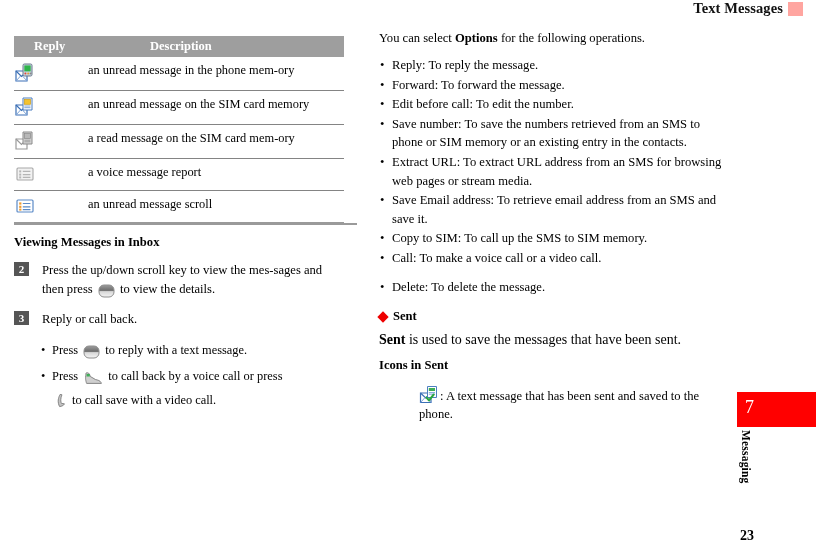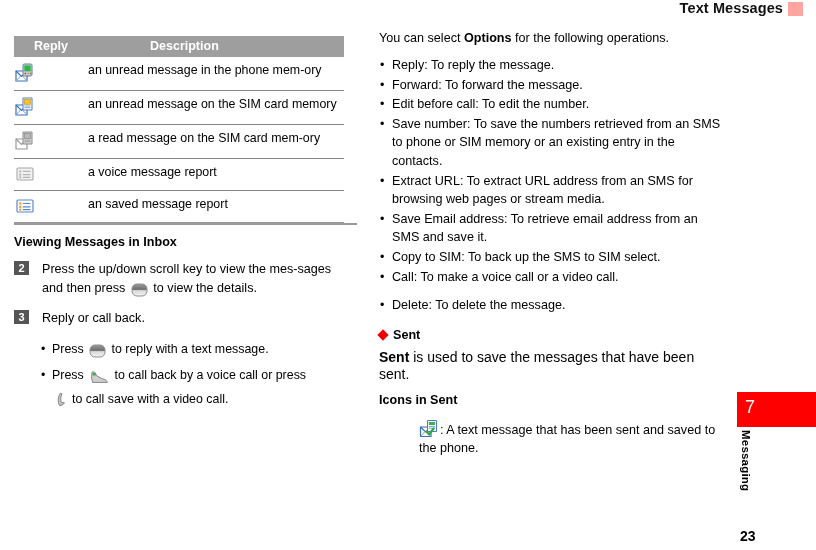--- a/index.html
+++ b/index.html
@@ -9,20 +9,21 @@
     background: #ffffff;
     font-family: "Liberation Sans", sans-serif;
     color: #000000;
     overflow: hidden;
   }
   #page {
     position: relative;
     width: 816px;
     height: 550px;
     background: #fff;
+    font-family: Liberation Serif, serif;
   }
 
   
   .page-header {
     position: absolute;
     top: 0px; left: 0; right: 0;
     height: 22px;
   }
   .header-title {
     position: absolute;
@@ -319,21 +320,21 @@
         <tr class="row-last">
           <td class="cell-icon">
             <svg class="ic" width="22" height="20" viewBox="0 0 22 20">
               <rect x="3" y="4" width="16" height="12" rx="1" fill="#ffffff" stroke="#5b8ac7" stroke-width="1.2"></rect>
               <rect x="5.2" y="6.4" width="2.2" height="2.2" fill="#ef9a2e"></rect>
               <rect x="5.2" y="9.7" width="2.2" height="2.2" fill="#ef9a2e"></rect>
               <rect x="5.2" y="12.6" width="2.2" height="2" fill="#ef9a2e"></rect>
               <path d="M8.8 7.5 H16.4 M8.8 10.8 H16.4 M8.8 13.6 H16.4" stroke="#5b8ac7" stroke-width="1.2"></path>
             </svg>
           </td>
-          <td class="cell-desc">an saved message report</td>
+          <td class="cell-desc">an unread message scroll</td>
         </tr>
       </tbody>
     </table>
 
     <div class="table-bottom-rule"></div>
 
     <div class="sub-head">Viewing Messages in Inbox</div>
 
     <div class="step">
       <span class="step-num">1</span>
@@ -380,21 +381,21 @@
 
     <p class="intro"><span>You can select </span><span class="bold">Options</span><span> for the following operations.</span></p>
 
     <ul class="ops">
       <li><span class="bdot">•</span><span>Reply: To reply the message.</span></li>
       <li><span class="bdot">•</span><span>Forward: To forward the message.</span></li>
       <li><span class="bdot">•</span><span>Edit before call: To edit the number.</span></li>
       <li><span class="bdot">•</span><span>Save number: To save the numbers retrieved from an SMS to phone or SIM memory or an existing entry in the contacts.</span></li>
       <li><span class="bdot">•</span><span>Extract URL: To extract URL address from an SMS for browsing web pages or stream media.</span></li>
       <li><span class="bdot">•</span><span>Save Email address: To retrieve email address from an SMS and save it.</span></li>
-      <li><span class="bdot">•</span><span>Copy to SIM: To back up the SMS to SIM select.</span></li>
+      <li><span class="bdot">•</span><span>Copy to SIM: To call up the SMS to SIM memory.</span></li>
       <li><span class="bdot">•</span><span>Call: To make a voice call or a video call.</span></li>
       <li class="gap"><span class="bdot">•</span><span>Delete: To delete the message.</span></li>
     </ul>
 
     <div class="section-head">
       <span class="diamond"></span>
       <span>Sent</span>
     </div>
 
     <p class="para"><span class="bold">Sent</span><span> is used to save the messages that have been sent.</span></p>

